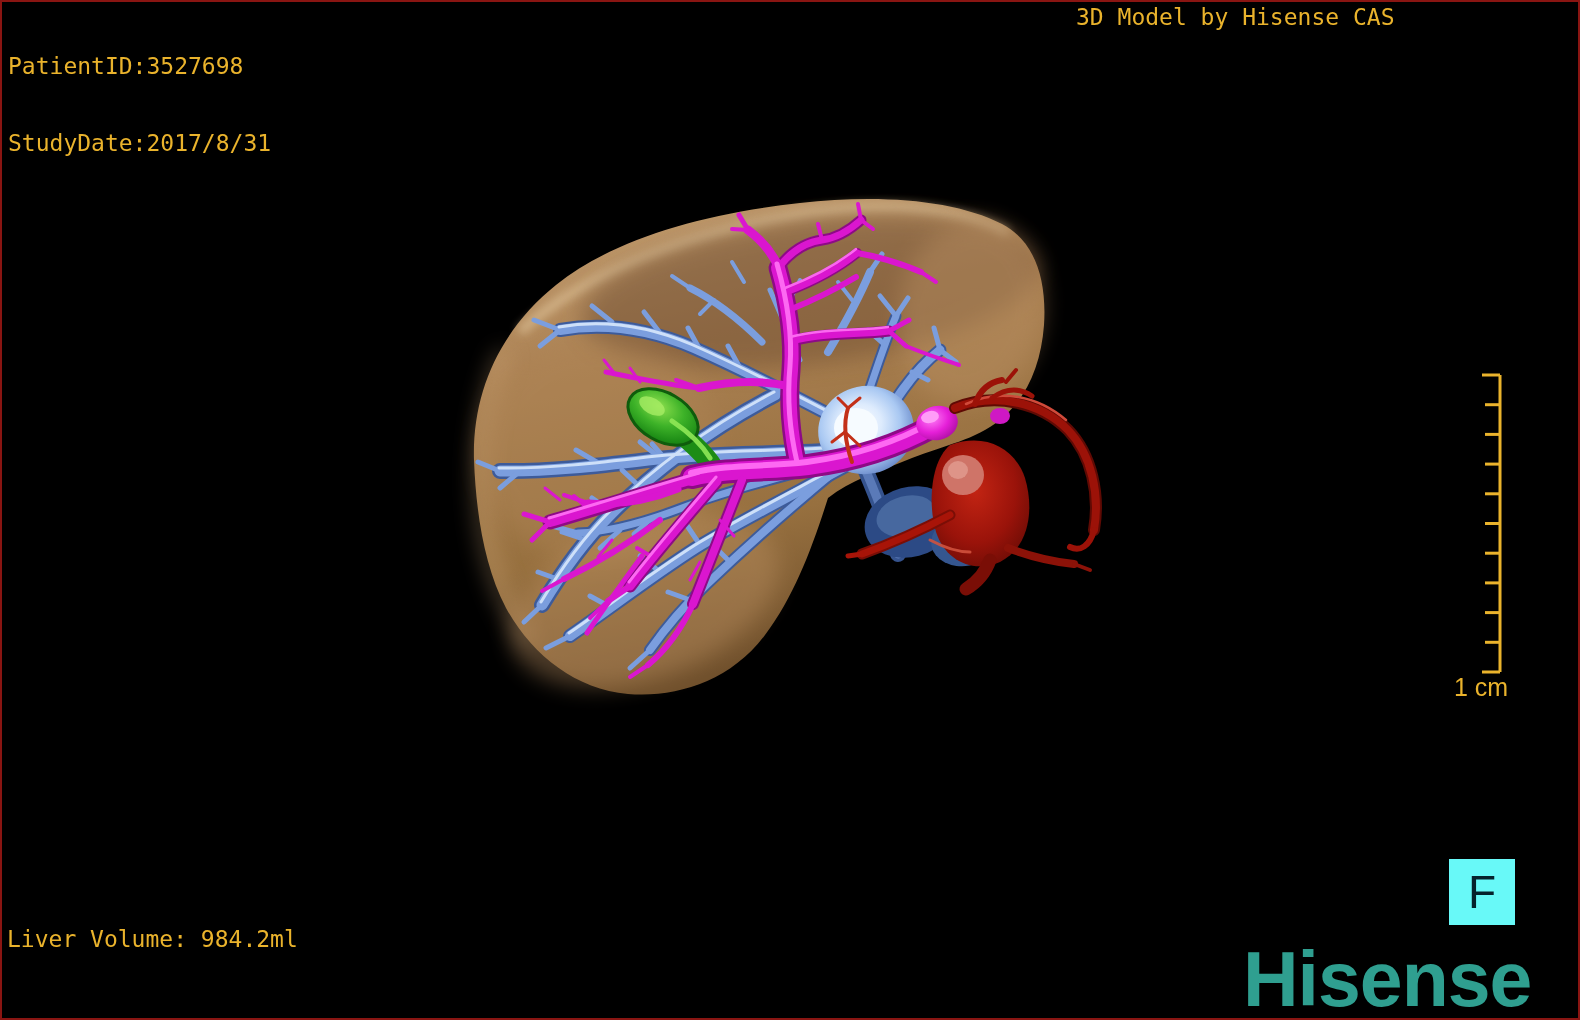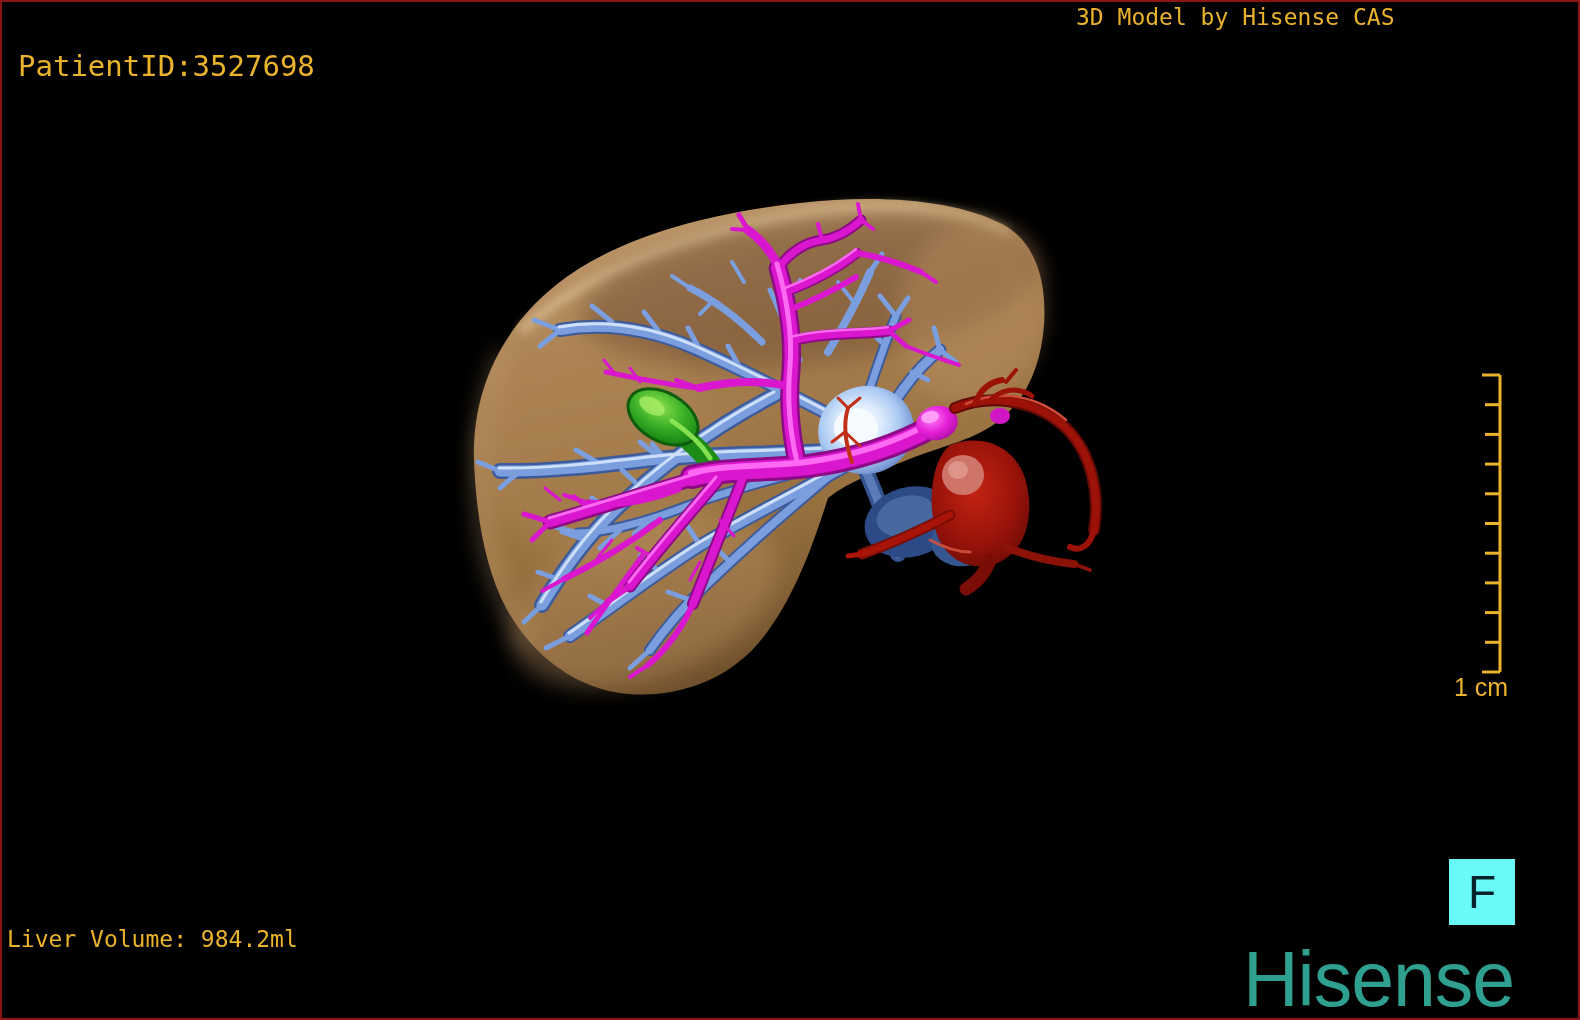--- a/index.html
+++ b/index.html
@@ -3,34 +3,34 @@
 <meta charset="utf-8">
 <style>
   html,body{margin:0;padding:0;background:#000;}
   .stage{
     position:relative;width:1580px;height:1020px;background:#000;
     overflow:hidden;font-family:"DejaVu Sans Mono","Liberation Mono",monospace;
   }
   .frame{position:absolute;inset:0;border:2px solid #8a1512;pointer-events:none;z-index:60;}
   .gold{color:#eab32c;}
   .patient-info{
-    position:absolute;left:18px;top:3px;font-size:29px;line-height:25.5px;
+    position:absolute;left:8px;top:3px;font-size:23px;line-height:25.5px;
     letter-spacing:0px;white-space:pre;z-index:40;
   }
   .caption{position:absolute;left:1076px;top:4px;font-size:23px;z-index:40;white-space:pre;}
   .volume{position:absolute;left:7px;top:926px;font-size:23px;z-index:40;white-space:pre;}
   .model-svg{position:absolute;left:0;top:0;z-index:10;}
   .marker-f{
     position:absolute;left:1449px;top:859px;width:66px;height:66px;background:#68f9f8;
     color:#05222c;display:flex;align-items:center;justify-content:center;
     font-family:"Liberation Sans",sans-serif;font-size:46px;font-weight:500;z-index:40;
   }
   .logo{
     position:absolute;left:1243px;top:941px;font-family:"Liberation Sans",sans-serif;
-    font-weight:normal;font-size:77px;color:#2f9f90;letter-spacing:-1px;line-height:1;z-index:40;
+    font-weight:bold;font-size:77px;color:#2f9f90;letter-spacing:-1px;line-height:1;z-index:40;
   }
 </style>
 </head>
 <body>
 
 <div class="stage">
 
   <svg class="model-svg" width="1580" height="1020" viewBox="0 0 1580 1020">
     <defs>
       <linearGradient id="liverGrad" x1="0" y1="0" x2="0.25" y2="1">
@@ -313,20 +313,21 @@
       <line x1="1485" y1="582.9" x2="1500" y2="582.9"></line>
       <line x1="1485" y1="612.6" x2="1500" y2="612.6"></line>
       <line x1="1485" y1="642.3" x2="1500" y2="642.3"></line>
       <line x1="1482" y1="672" x2="1500" y2="672"></line>
       <text x="1481" y="696" text-anchor="middle" stroke="none" fill="#eab32c" font-family="Liberation Sans, sans-serif" font-size="25">1 cm</text>
     </g>
   </svg>
 
   <div class="patient-info gold">
     <div>PatientID:3527698</div>
+    <div>StudyDate:2017/8/31</div>
   </div>
 
   <div class="caption gold">3D Model by Hisense CAS</div>
 
   <div class="volume gold">Liver Volume: 984.2ml</div>
 
   <div class="marker-f">F</div>
 
   <div class="logo">Hisense</div>
 

